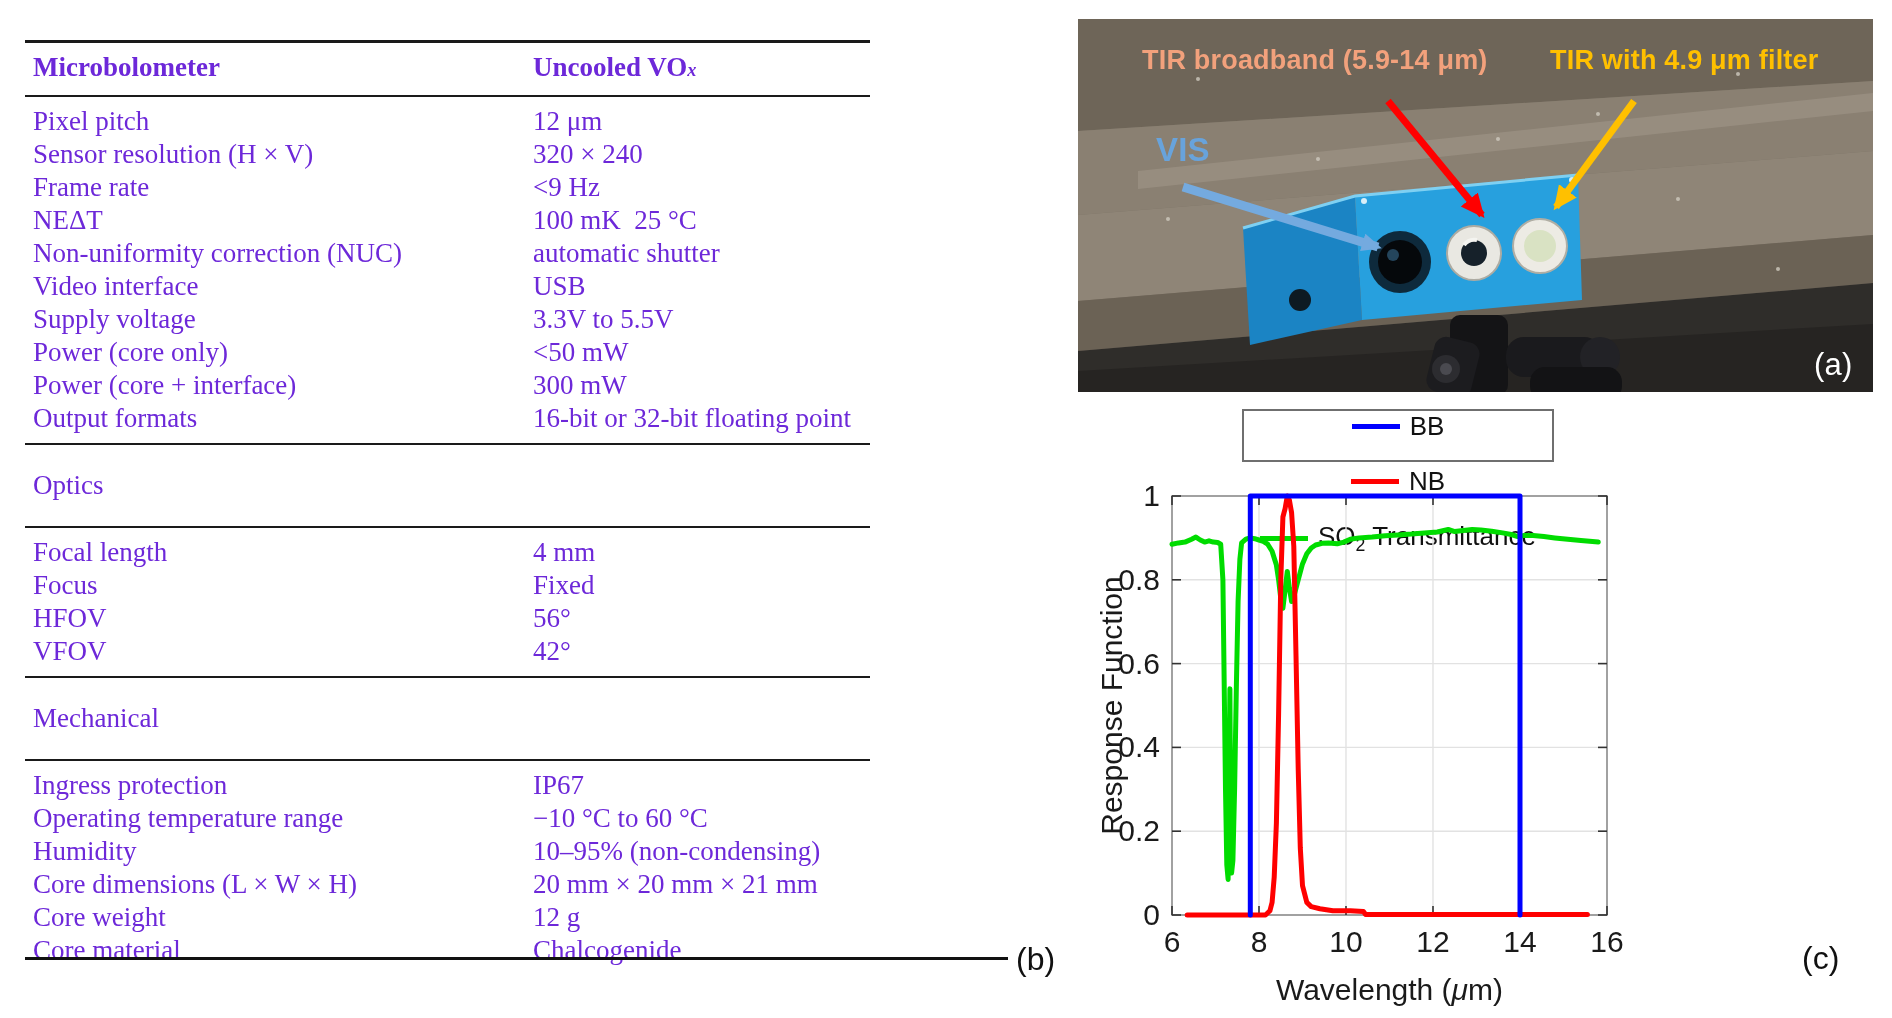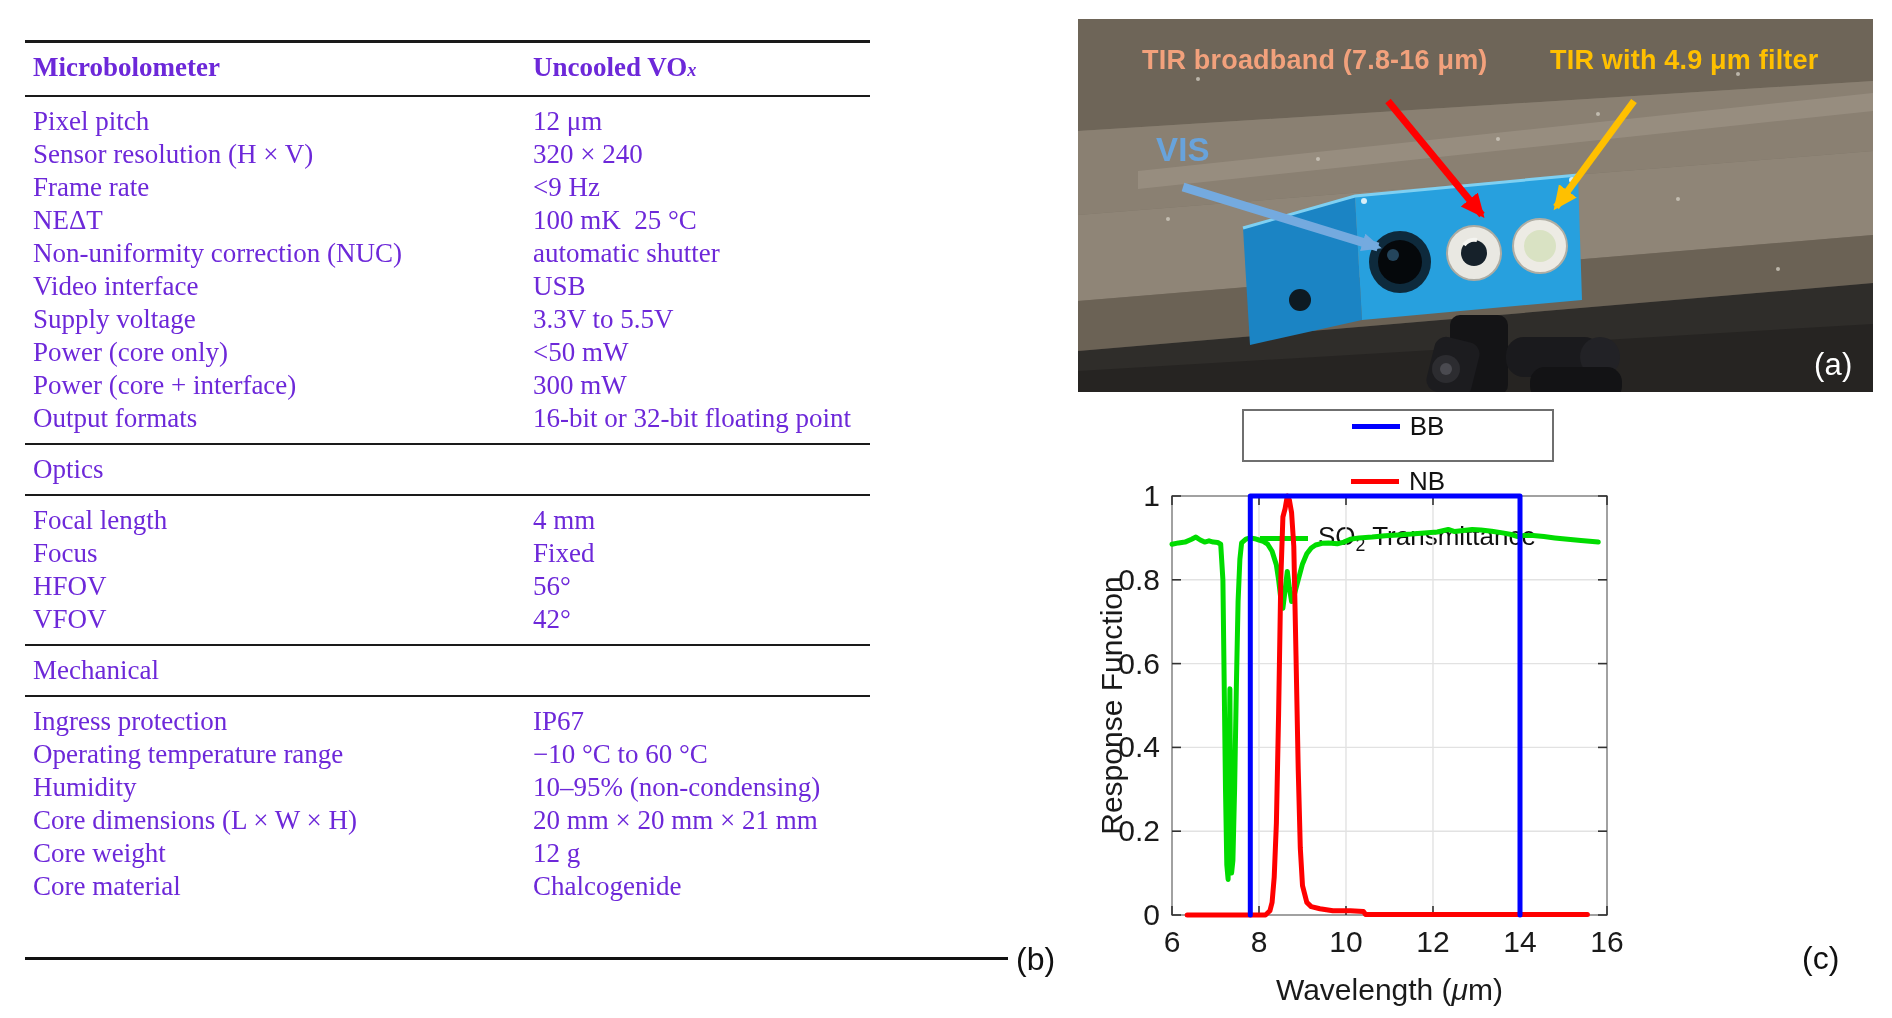--- a/index.html
+++ b/index.html
@@ -10,21 +10,21 @@
   .spec-table{position:absolute;left:25px;top:40px;width:845px;
               font-family:"Liberation Serif",serif;font-size:27px;color:#6d28d9;}
   .rule{height:0;border-top:3px solid #1a1a1a;}
   .rule.inner{border-top-width:2.5px;}
   .hdr-row{display:flex;padding:9px 0;font-weight:bold;line-height:31px;}
   .hdr-row .c1{width:500px;padding-left:8px;}
   .grp{padding:8px 0;}
   .trow{display:flex;line-height:33px;}
   .trow .lbl{width:500px;padding-left:8px;}
   .trow .val{flex:1;white-space:pre-wrap;}
-  .sec-row{padding:8px 0;line-height:33px;}
+  .sec-row{padding:24px 0;line-height:33px;}
   .sec-row span{padding-left:8px;}
   .subx{font-style:italic;font-size:68%;}
   sub.s2{font-size:68%;}
   .bottom-rule{position:absolute;left:25px;top:957px;width:983px;height:0;border-top:3.5px solid #111;}
   .panel-label{position:absolute;font-family:"Liberation Sans",sans-serif;color:#111;}
   #label-b{left:1016px;top:941px;font-size:32px;}
   #label-c{left:1802px;top:940px;font-size:32px;}
 
   
   .photo{position:absolute;left:1078px;top:19px;width:795px;height:373px;overflow:hidden;}
@@ -219,21 +219,21 @@
         <g>
           <circle cx="462" cy="227" r="27" fill="#EDEBE4" stroke="#B0AEA4" stroke-width="2"></circle>
           <circle cx="462" cy="227" r="16" fill="#D9E2C3"></circle>
         </g>
       </g>
 
       <line x1="310" y1="82" x2="404" y2="196" stroke="#FF0000" stroke-width="7" marker-end="url(#mred)"></line>
       <line x1="556" y1="82" x2="478" y2="188" stroke="#FFC000" stroke-width="7" marker-end="url(#myel)"></line>
       <line x1="105" y1="168" x2="300" y2="228" stroke="#74AADF" stroke-width="9" marker-end="url(#mblu)"></line>
     </svg>
-    <div class="photo-label" id="lbl-tirbb" style="color: rgb(242, 161, 124);">TIR broadband (7.8-16 μm)</div>
+    <div class="photo-label" id="lbl-tirbb" style="color: rgb(242, 161, 124);">TIR broadband (5.9-14 μm)</div>
     <div class="photo-label" id="lbl-tirnb" style="color: rgb(255, 192, 0);">TIR with 4.9 μm filter</div>
     <div class="photo-label" id="lbl-vis" style="color: rgb(104, 163, 220);">VIS</div>
     <div class="photo-label" id="label-a">(a)</div>
   </div>
 
   <div class="legend" id="legend">
       <span class="leg-item">
         <span class="leg-line" style="background: rgb(0, 0, 255);"></span>
         <span>BB</span>
       </span>

